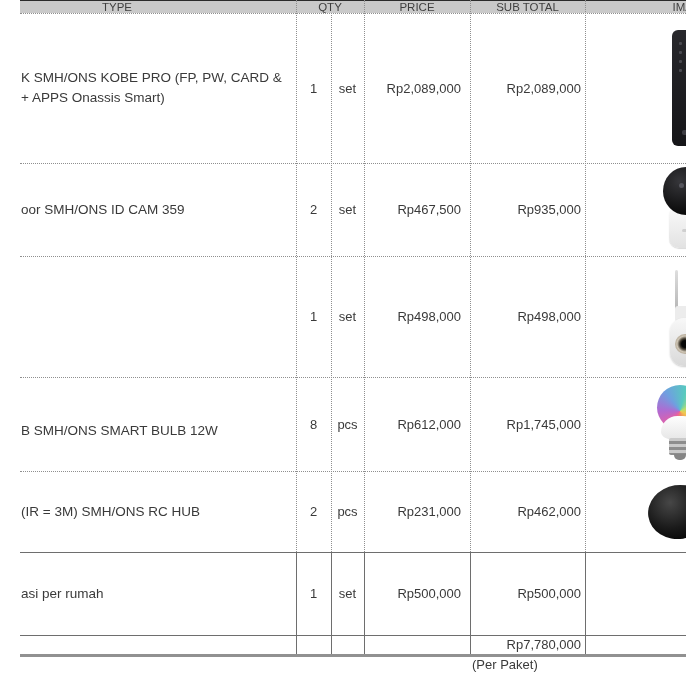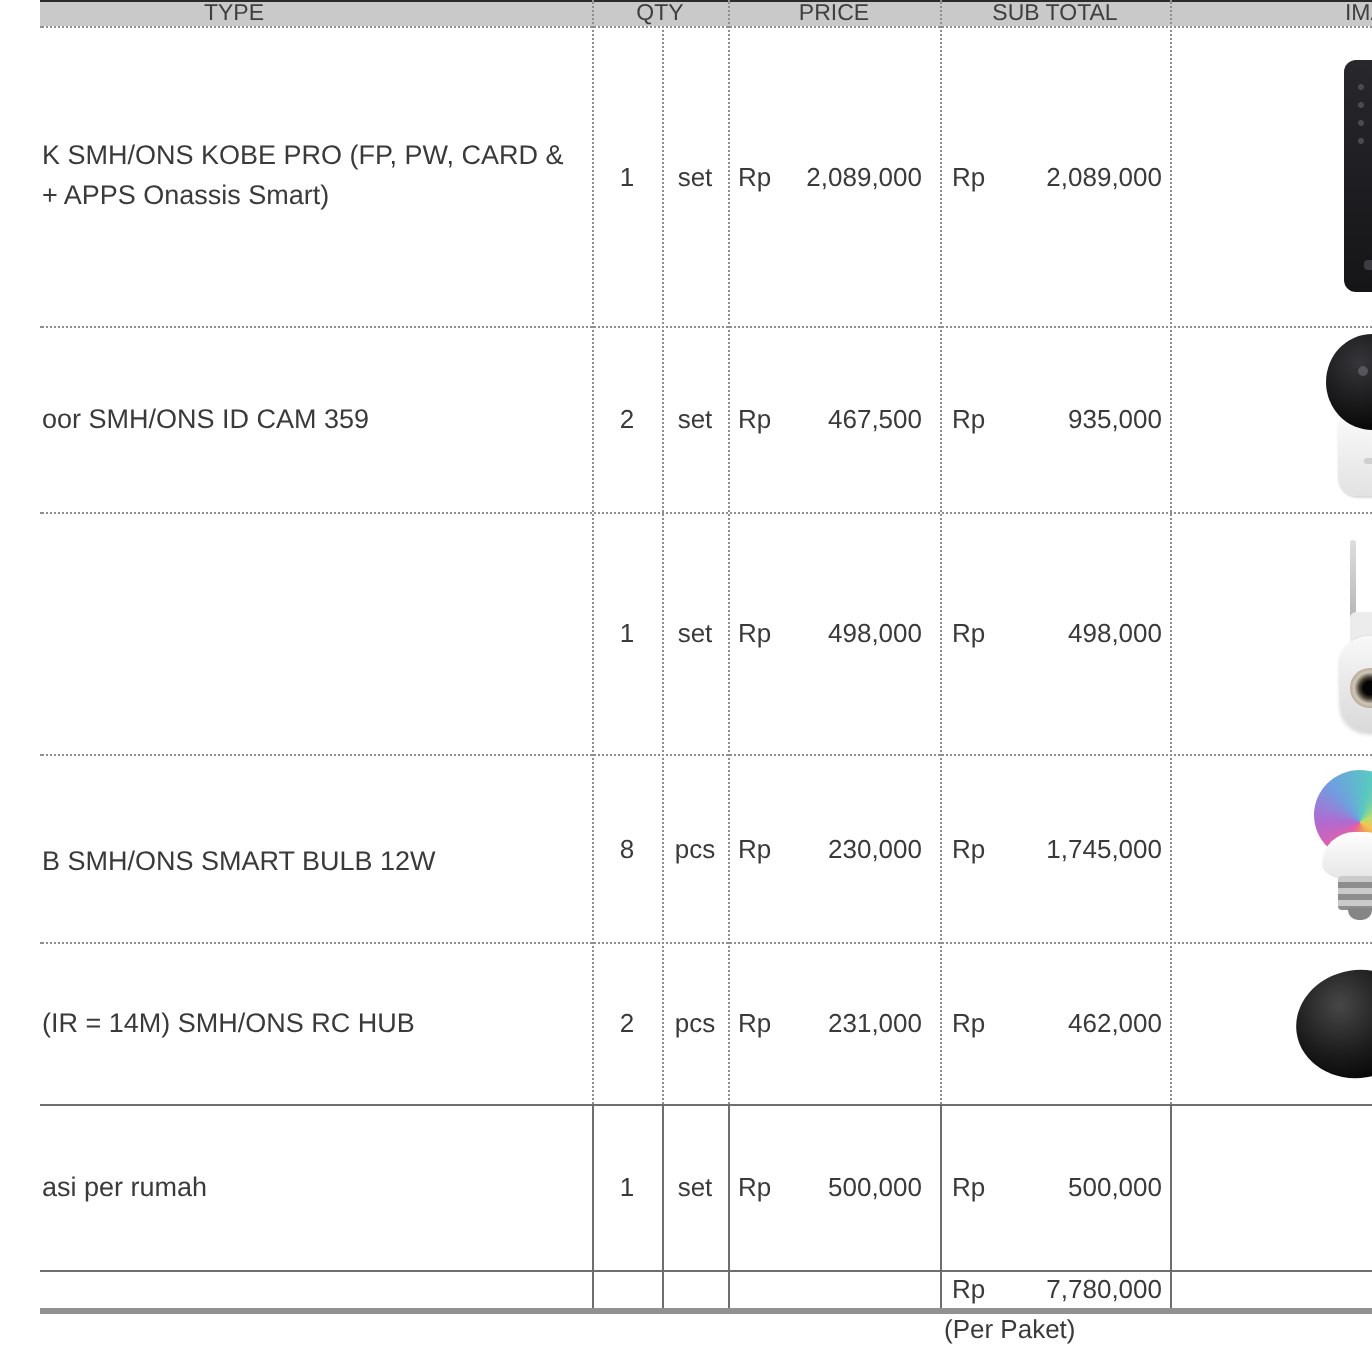--- a/index.html
+++ b/index.html
@@ -13,21 +13,21 @@
             justify-content:center; font-size:11.5px; color:#3f3f3f; }
   .vline-d { position:absolute; width:0; border-left:1px dotted #8f8f8f; }
   .hline-d { position:absolute; left:0; width:686px; height:0; border-top:1px dotted #8f8f8f; }
   .vline-s { position:absolute; width:1px; background:#6e6e6e; }
   .hline-s { position:absolute; left:0; width:686px; height:1px; background:#6e6e6e; }
   .thickline { position:absolute; left:0; width:686px; height:3px; background:#919191; }
   .cell { position:absolute; display:flex; align-items:center; font-size:13px; box-sizing:border-box; }
   .ctr  { justify-content:center; }
   .name { left:0; width:272px; padding-left:1px; font-size:13.5px; white-space:nowrap; overflow:visible; }
   .name2line { flex-direction:column; align-items:flex-start; justify-content:center; line-height:20px;text-align:center; }
-  .money { justify-content:space-between; padding-left:5px; padding-right:9px; }
+  .money { justify-content:flex-end; padding-left:5px; padding-right:9px; }
   .money.sub { padding-left:6px; padding-right:4px; }
   .note { position:absolute; font-size:13px; }
   .imgwrap { position:absolute; }
   .imgwrap div { position:absolute; }
 </style>
 </head>
 <body>
 
 <div id="sheet">
 
@@ -115,34 +115,34 @@
     <div style="left:7px;top:36px;width:20px;height:16px;background:#ececec;border-radius:3px"></div>
     <div style="left:2px;top:48px;width:30px;height:48px;background:linear-gradient(#f8f8f8,#d9d9d9);border-radius:14px;box-shadow:0 1px 2px rgba(0,0,0,.2)"></div>
     <div style="left:7px;top:64px;width:20px;height:20px;border-radius:50%;background:radial-gradient(circle,#050505 24%,#474034 38%,#cfc6b6 56%,#b5aa98 72%,#e7e1d5 82%)"></div>
   </div>
 
   <div class="cell name" style="top:383px;height:94px">B SMH/ONS SMART BULB 12W</div>
   <div class="cell ctr" style="left:276px;top:377px;width:35px;height:94px">8</div>
   <div class="cell ctr" style="left:311px;top:377px;width:33px;height:94px">pcs</div>
   <div class="cell money" style="left:344px;top:377px;width:106px;height:94px">
     <span>Rp</span>
-    <span>230,000</span>
+    <span>612,000</span>
   </div>
   <div class="cell money sub" style="left:450px;top:377px;width:115px;height:94px">
     <span>Rp</span>
     <span>1,745,000</span>
   </div>
   <div class="imgwrap" style="left:637px;top:385px;width:46px;height:78px">
     <div style="left:0;top:0;width:46px;height:45px;border-radius:50%;background:conic-gradient(from 220deg at 50% 58%,#e75fa3,#b06ad1,#6f9fe0,#58c9c0,#b9df6d,#f3c54f,#ef905d,#e75fa3)"></div>
     <div style="left:4px;top:31px;width:38px;height:24px;background:linear-gradient(#fefefe,#e6e6e6);border-radius:45% 45% 38% 38% / 70% 70% 35% 35%"></div>
     <div style="left:12px;top:53px;width:22px;height:17px;background:repeating-linear-gradient(180deg,#cacaca 0 3px,#8d8d8d 3px 6px);border-radius:2px"></div>
     <div style="left:17px;top:69px;width:12px;height:6px;background:#858585;border-radius:0 0 5px 5px"></div>
   </div>
 
-  <div class="cell name" style="top:471px;height:81px">(IR = 14M) SMH/ONS RC HUB</div>
+  <div class="cell name" style="top:471px;height:81px">(IR = 3M) SMH/ONS RC HUB</div>
   <div class="cell ctr" style="left:276px;top:471px;width:35px;height:81px">2</div>
   <div class="cell ctr" style="left:311px;top:471px;width:33px;height:81px">pcs</div>
   <div class="cell money" style="left:344px;top:471px;width:106px;height:81px">
     <span>Rp</span>
     <span>231,000</span>
   </div>
   <div class="cell money sub" style="left:450px;top:471px;width:115px;height:81px">
     <span>Rp</span>
     <span>462,000</span>
   </div>

